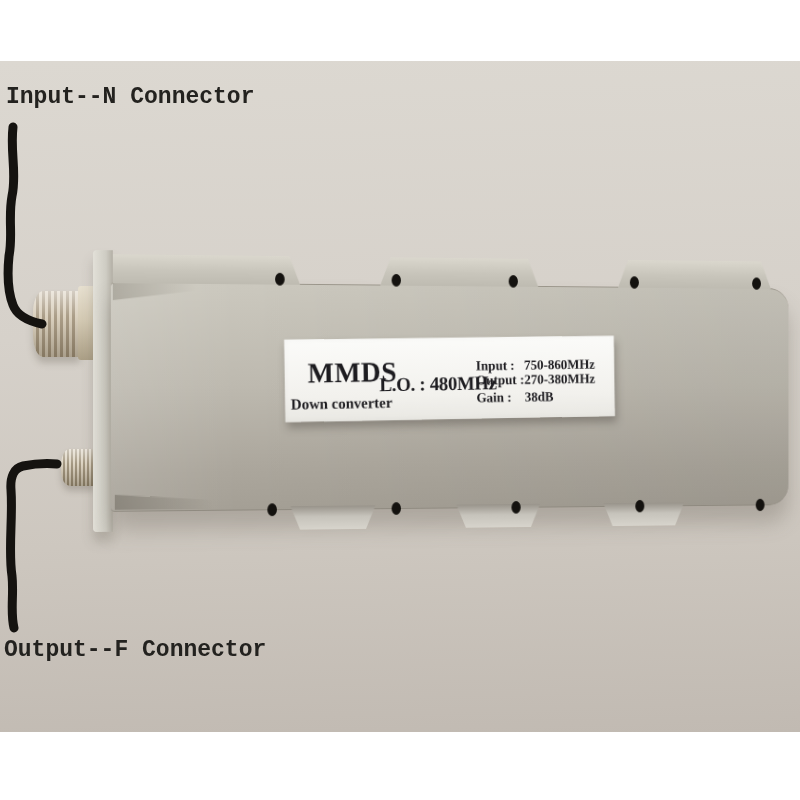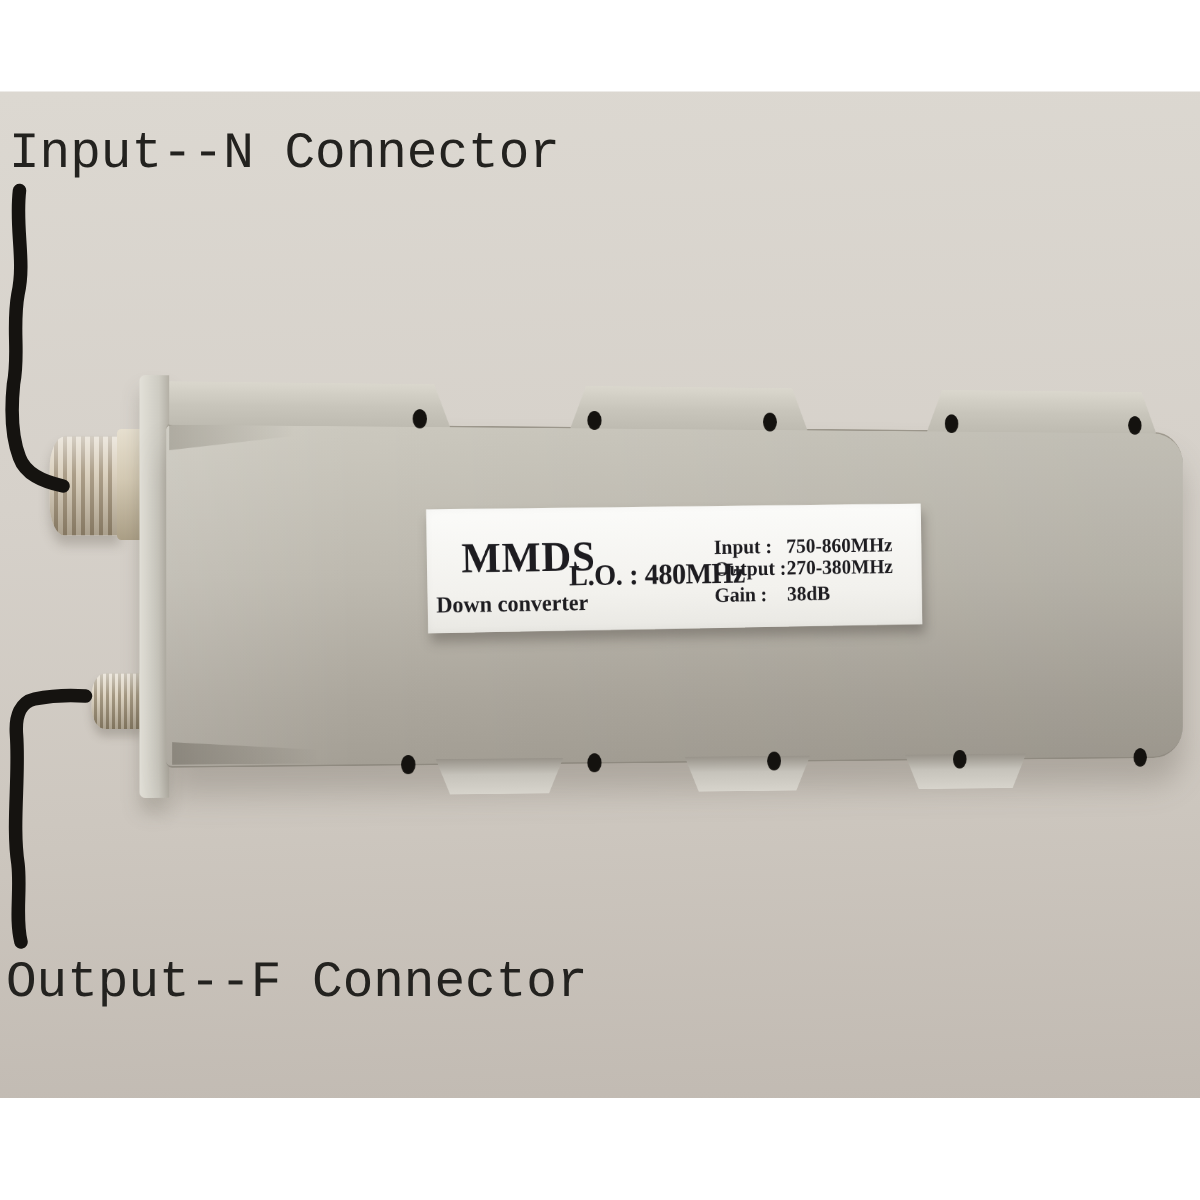--- a/index.html
+++ b/index.html
@@ -10,21 +10,21 @@
   }
   
   .photo{
     position:absolute;left:0;top:61px;width:800px;height:671px;
     background:linear-gradient(178deg,#dcd8d1 0%,#d6d1ca 40%,#cdc7bf 70%,#c1bab2 100%);
   }
   
   .annotation{
     position:absolute;
     font-family:"Liberation Mono",monospace;
-    font-size:34px;font-weight:400;color:#23221f;
+    font-size:23px;font-weight:700;color:#23221f;
     letter-spacing:0px;white-space:nowrap;
   }
   .annotation.input{left:6px;top:84px;}
   .annotation.output{left:4px;top:637px;}
   .marker-svg{position:absolute;left:0;top:0;width:800px;height:800px;z-index:6;pointer-events:none;}
   
   .n-barrel{
     position:absolute;left:33px;top:291px;width:47px;height:66px;z-index:1;
     border-radius:10px 0 0 10px / 22px 0 0 22px;
     background:

